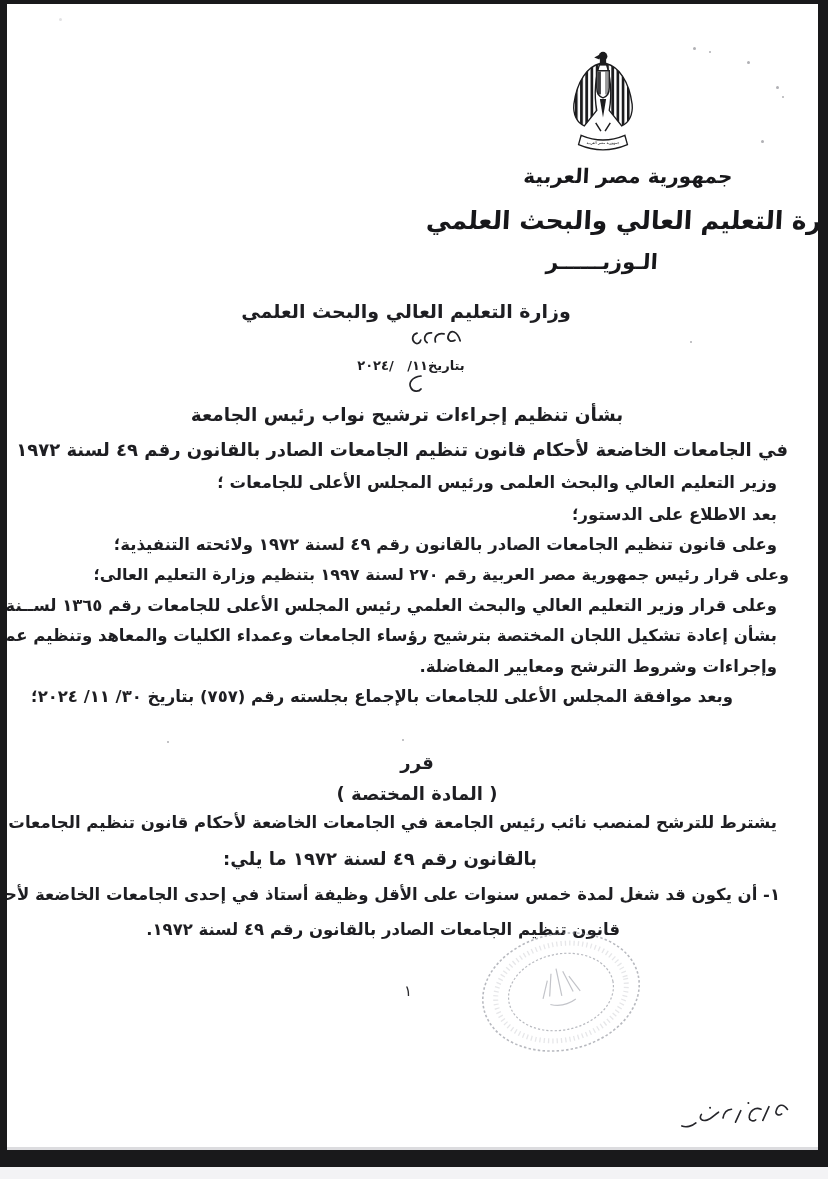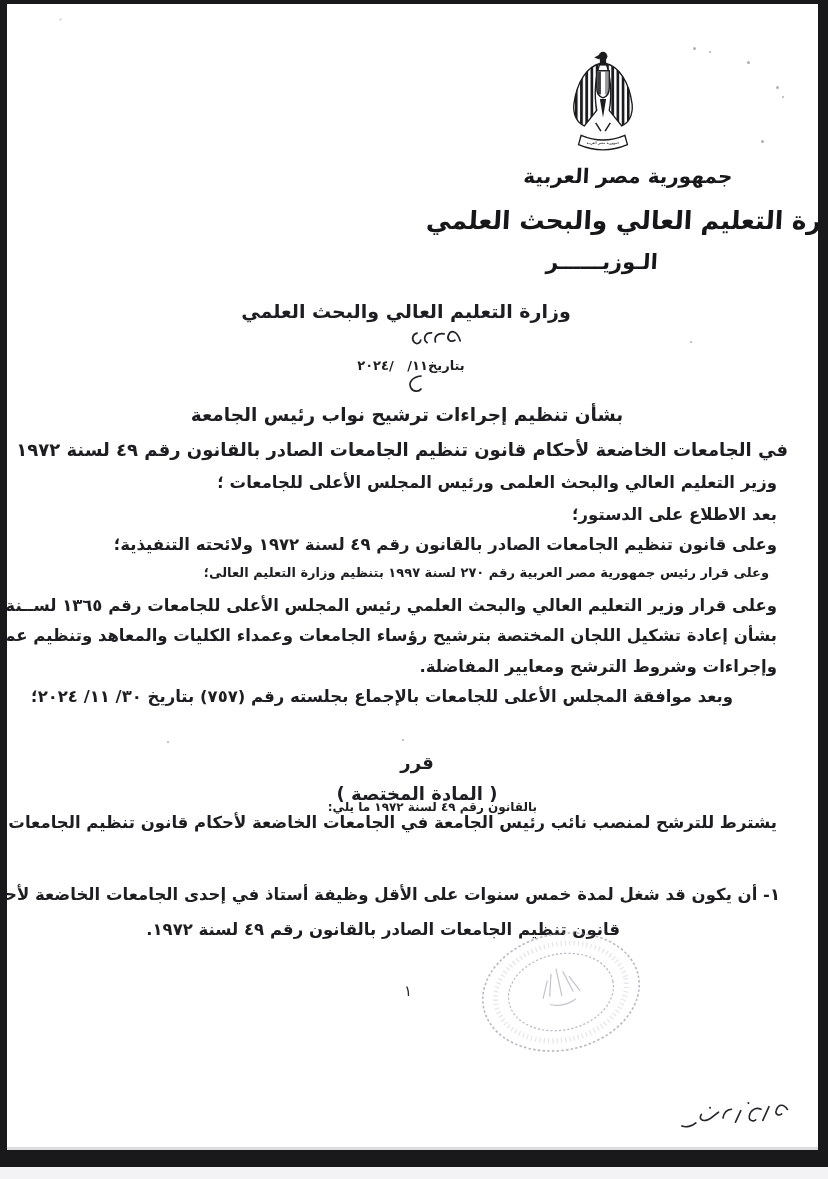--- a/index.html
+++ b/index.html
@@ -76,32 +76,32 @@
     <path d="M20,5 c-9,1 -13,7 -10,12 c2,4 8,4 10,1" fill="none" stroke="#232327" stroke-width="1.7" stroke-linecap="round"></path>
   </svg>
 
   <div class="line centered" style="left:400px;top:400px;font-size:18.5px;">بشأن تنظيم إجراءات ترشيح نواب رئيس الجامعة</div>
 
   <div class="line" style="right:30px;top:435px;font-size:18px;">في الجامعات الخاضعة لأحكام قانون تنظيم الجامعات الصادر بالقانون رقم ٤٩ لسنة ١٩٧٢</div>
 
   <div class="line" style="right:41px;top:469px;font-size:16.5px;">وزير التعليم العالي والبحث العلمى ورئيس المجلس الأعلى للجامعات ؛</div>
   <div class="line" style="right:41px;top:501px;font-size:16.5px;text-align:center;">بعد الاطلاع على الدستور؛</div>
   <div class="line" style="right:41px;top:531px;font-size:16.5px;">وعلى قانون تنظيم الجامعات الصادر بالقانون رقم ٤٩ لسنة ١٩٧٢ ولائحته التنفيذية؛</div>
-  <div class="line" style="right:49px;top:561px;font-size:13px;">وعلى قرار رئيس جمهورية مصر العربية رقم ٢٧٠ لسنة ١٩٩٧ بتنظيم وزارة التعليم العالى؛</div>
+  <div class="line" style="right:29px;top:561px;font-size:16px;">وعلى قرار رئيس جمهورية مصر العربية رقم ٢٧٠ لسنة ١٩٩٧ بتنظيم وزارة التعليم العالى؛</div>
   <div class="line" style="right:41px;top:592px;font-size:16.5px;">وعلى قرار وزير التعليم العالي والبحث العلمي رئيس المجلس الأعلى للجامعات رقم ١٣٦٥ لســنة ٢٠٢٢</div>
   <div class="line" style="right:41px;top:622px;font-size:16.5px;">بشأن إعادة تشكيل اللجان المختصة بترشيح رؤساء الجامعات وعمداء الكليات والمعاهد وتنظيم عملها،</div>
   <div class="line" style="right:41px;top:653px;font-size:16.5px;">وإجراءات وشروط الترشح ومعايير المفاضلة.</div>
   <div class="line" style="right:85px;top:683px;font-size:16.5px;margin-left:8px;">وبعد موافقة المجلس الأعلى للجامعات بالإجماع بجلسته رقم (٧٥٧) بتاريخ ٣٠/ ١١/ ٢٠٢٤؛</div>
 
   <div class="line centered" style="left:410px;top:748px;font-size:18px;">قرر</div>
 
   <div class="line centered" style="left:410px;top:779px;font-size:18px;">( المادة المختصة )</div>
 
   <div class="line" style="right:41px;top:809px;font-size:16.5px;">يشترط للترشح لمنصب نائب رئيس الجامعة في الجامعات الخاضعة لأحكام قانون تنظيم الجامعات الصادر</div>
-  <div class="line" style="right:281px;top:796px;font-size:12px;">بالقانون رقم ٤٩ لسنة ١٩٧٢ ما يلي:</div>
+  <div class="line" style="right:281px;top:844px;font-size:18px;">بالقانون رقم ٤٩ لسنة ١٩٧٢ ما يلي:</div>
 
   <div class="line" style="right:38px;top:881px;font-size:16.5px;">١- أن يكون قد شغل لمدة خمس سنوات على الأقل وظيفة أستاذ في إحدى الجامعات الخاضعة لأحكام</div>
   <div class="line" style="right:198px;top:916px;font-size:16.5px;">قانون تنظيم الجامعات الصادر بالقانون رقم ٤٩ لسنة ١٩٧٢.</div>
 
   <div class="pagenum" style="left:397px;top:978px;font-size:15px;">١</div>
 
   <svg class="stamp" style="left:464px;top:918px;" width="180" height="140" viewBox="0 0 180 140">
     <g transform="rotate(-12 90 70)" stroke="#7e818c" fill="none">
       <ellipse cx="90" cy="70" rx="79" ry="58" stroke-width="1.6" stroke-dasharray="2.5 2.2"></ellipse>
       <ellipse cx="90" cy="70" rx="53" ry="38" stroke-width="1.2" stroke-dasharray="2.2 2"></ellipse>

